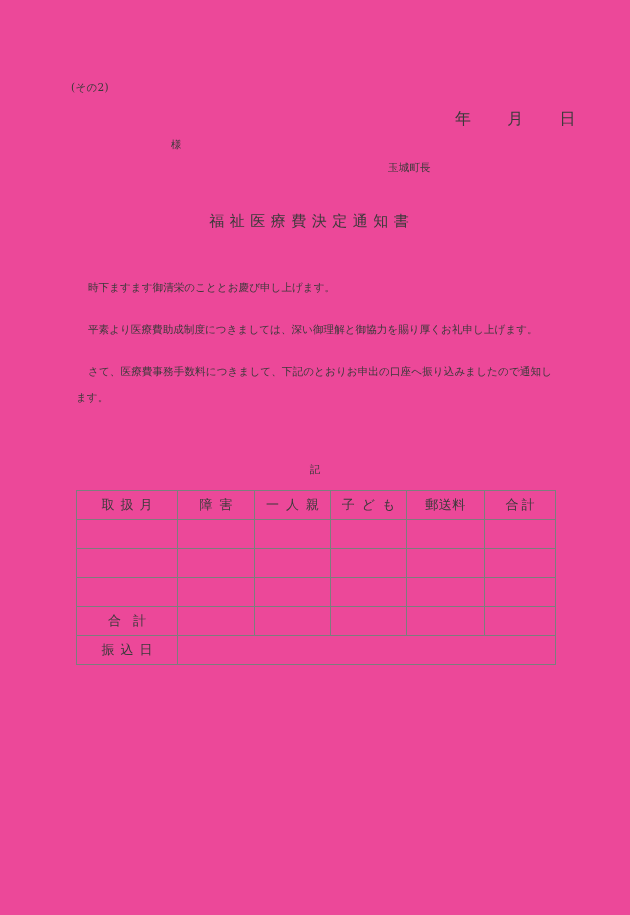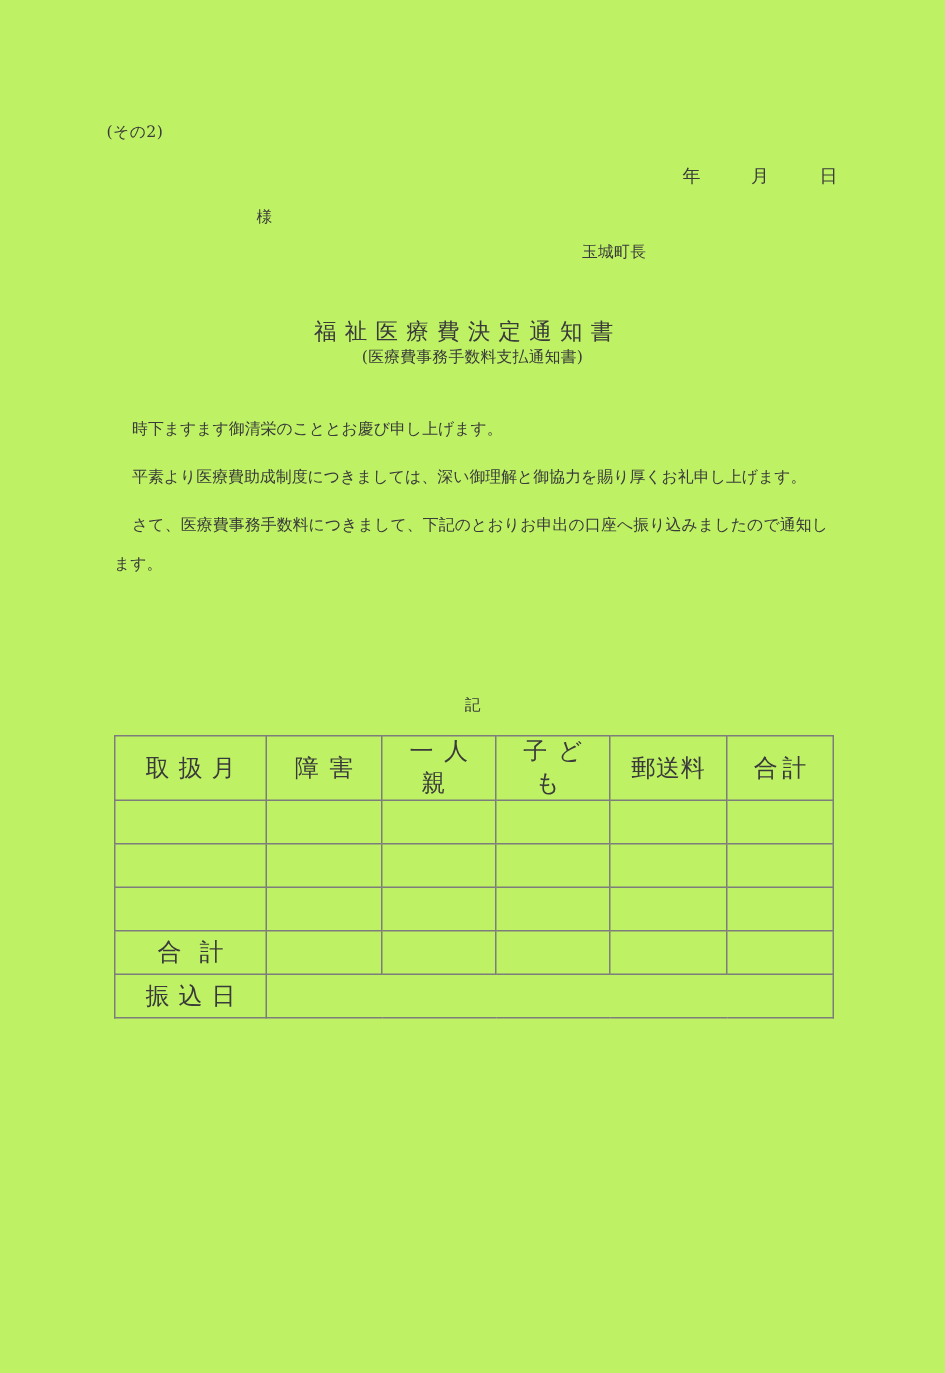--- a/index.html
+++ b/index.html
@@ -12,38 +12,38 @@
     height: 915px;
     position: relative;
     font-family: "DejaVu Serif", "Liberation Serif", serif;
     color: #3a3a3a;
     overflow: hidden;
   }
 
   .page {
     position: absolute;
     inset: 0;
-    background: #bef264;
+    background: #ec4899;
   }
 
   
   .form-no {
     position: absolute;
     left: 71px;
     top: 81px;
     font-size: 10.5px;
     letter-spacing: 0.3px;
     white-space: nowrap;
   }
 
   .date-line {
     position: absolute;
     left: 455px;
     top: 109px;
-    font-size: 12px;
+    font-size: 16px;
     white-space: nowrap;
   }
   .date-line span { display: inline-block; }
   .date-line .gap { width: 26px; }
 
   .addressee-honorific {
     position: absolute;
     left: 171px;
     top: 138px;
     font-size: 10.5px;
@@ -88,43 +88,42 @@
     left: 76px;
     top: 274px;
     width: 476px;
     font-size: 10.6px;
     line-height: 26px;
   }
   .body-block p {
     margin: 0 0 0 0;
     text-indent: 12px;
     text-align: justify;
-    font-family: Liberation Mono, monospace;
-  }
-  .body-block p + p { margin-top: 6px; }
+  }
+  .body-block p + p { margin-top: 16px; }
 
   
   .ki-mark {
     position: absolute;
     left: 0;
     right: 0;
     top: 463px;
     text-align: center;
     font-size: 10.5px;
   }
 
   
   .fee-table {
     position: absolute;
     left: 76px;
     top: 490px;
     width: 479px;
     border-collapse: collapse;
     table-layout: fixed;
-    font-size: 16px;
+    font-size: 13px;
   }
   .fee-table td {
     border: 1px solid #7d7d7d;
     height: 28px;
     padding: 0;
     text-align: center;
     vertical-align: middle;
     color: #3a3a3a;
   }
   .fee-table .c1 { width: 101px; }
@@ -153,21 +152,20 @@
     <span>月</span>
     <span class="gap"></span>
     <span>日</span>
   </div>
 
   <div class="addressee-honorific">様</div>
 
   <div class="issuer">玉城町長</div>
 
   <div class="doc-title">福祉医療費決定通知書</div>
-  <div class="doc-subtitle">(医療費事務手数料支払通知書)</div>
 
   <div class="body-block">
     <p>時下ますます御清栄のこととお慶び申し上げます。</p>
     <p>平素より医療費助成制度につきましては、深い御理解と御協力を賜り厚くお礼申し上げます。</p>
     <p>さて、医療費事務手数料につきまして、下記のとおりお申出の口座へ振り込みましたので通知します。</p>
   </div>
 
   <div class="ki-mark">記</div>
 
   <table class="fee-table">

